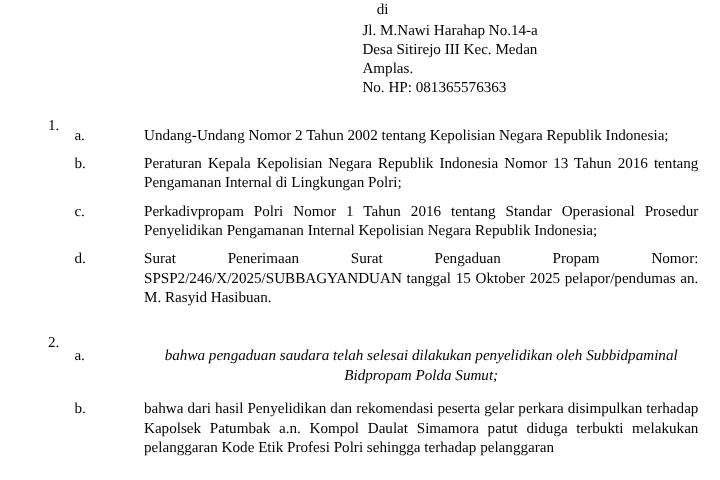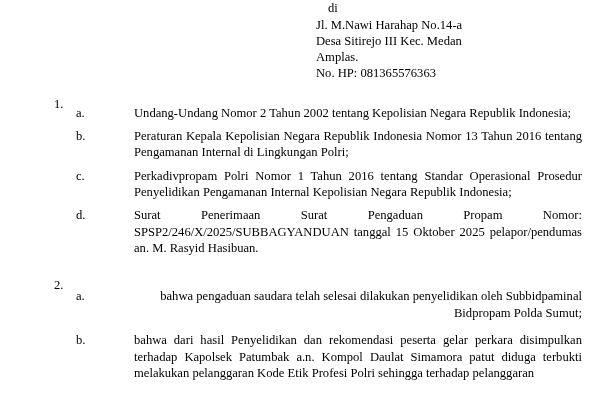--- a/index.html
+++ b/index.html
@@ -12,21 +12,21 @@
     background: #ffffff;
     font-family: "Liberation Serif", serif;
     color: #000000;
     overflow: hidden;
   }
   .page {
     position: relative;
     width: 600px;
     height: 400px;
     box-sizing: border-box;
-    padding: 0 18px 0 36px;
+    padding: 0 18px 0 22px;
   }
 
   
   .address-block {
     margin-left: 280px;
     width: 300px;
     font-size: 12.6px;
     line-height: 1.28;
   }
   .address-block .di-line {
@@ -71,21 +71,22 @@
   .subitem .letter {
     width: 22px;
     flex: 0 0 22px;
   }
   .subitem .text {
     flex: 1 1 auto;
     text-align: justify;
     margin-left: 36px;
   }
   .subitem .text.nojust {
-    text-align: right;
+    text-align: center;
+    font-style: italic;
   }
   .sec2 .subitems {
     margin-top: 11px;
   }
   .sec2 .subitem {
     margin-bottom: 11px;
   }
 </style>
 </head>
 <body>

